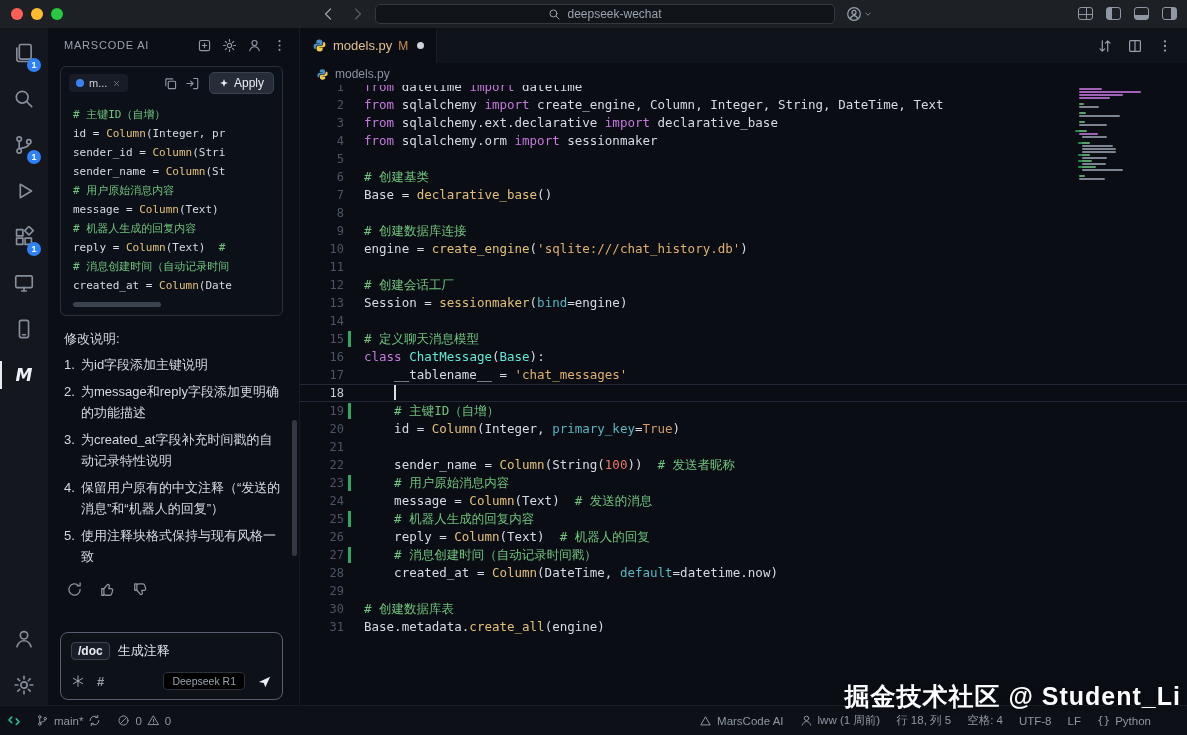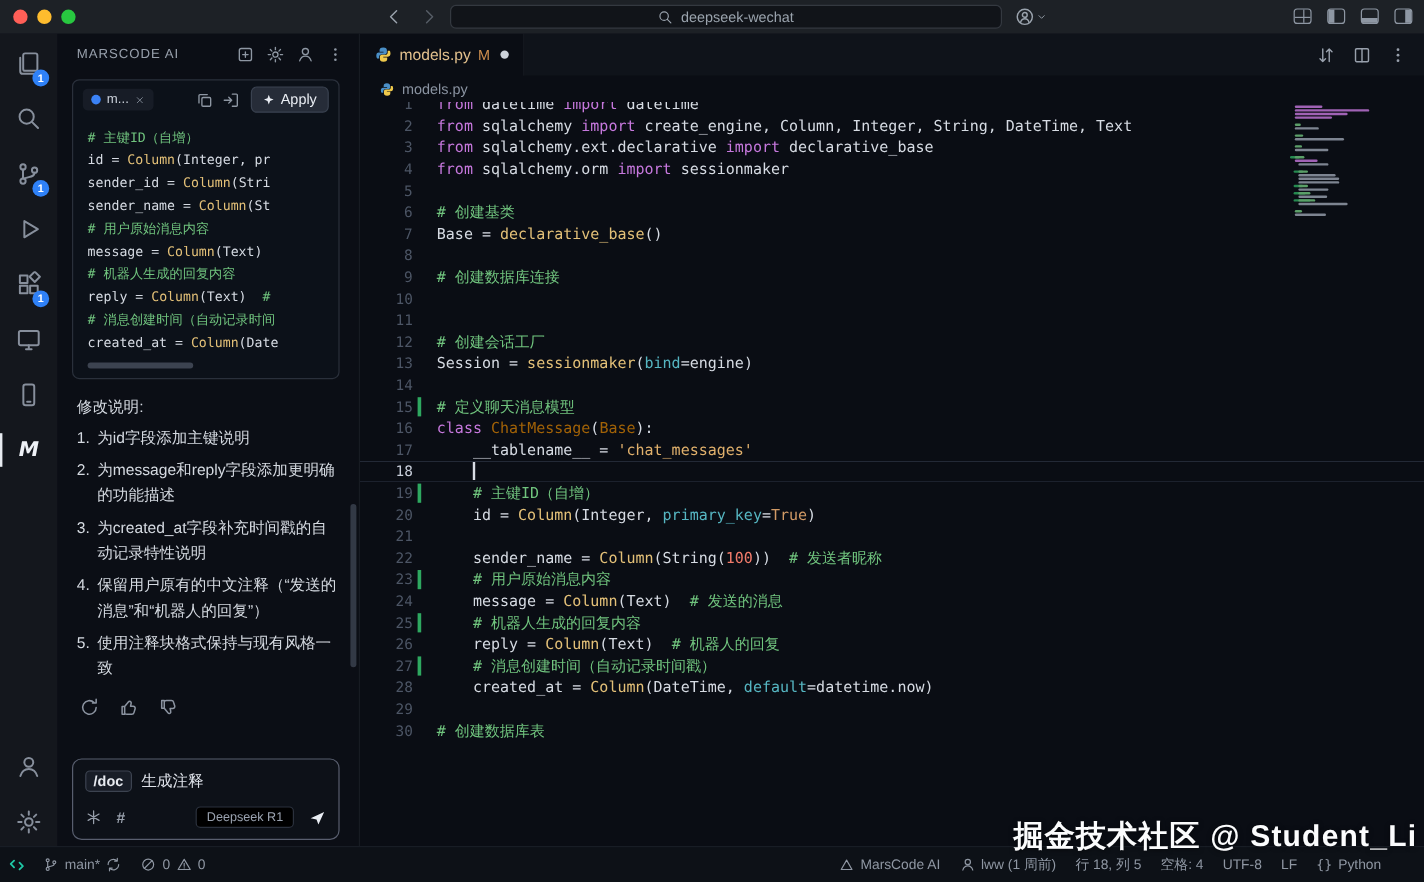--- a/index.html
+++ b/index.html
@@ -75,21 +75,21 @@
 .codearea{flex:1;position:relative;overflow:hidden;font-family:"DejaVu Sans Mono",monospace;font-size:12.5px}
 .code-scroll{margin-top:-7px}
 .code-line{display:flex;height:18px;line-height:18px}
 .code-line.current{box-shadow:inset 0 1px 0 #232936,inset 0 -1px 0 #232936}
 .ln{width:44px;flex:none;text-align:right;color:#4c5565;font-size:12px}
 .code-line.current .ln{color:#c6ccd8}
 .gut{width:12px;flex:none;position:relative}
 .gut.add::before{content:"";position:absolute;left:4px;top:1px;bottom:1px;width:3px;background:#2ea860}
 .ct{padding-left:8px;white-space:pre}
 .cursor{display:inline-block;width:1.5px;height:15px;background:#d9dde5;vertical-align:-2.5px}
-.tk-tx{color:#d6dbe3}.tk-kw{color:#c678dd}.tk-fn{color:#e3c078}.tk-st{color:#e0b06c}.tk-cm{color:#70c47e}.tk-cl{color:#a16207}.tk-pr{color:#56b6c2}.tk-nu{color:#f07a6a}.tk-bo{color:#d19a66}
+.tk-tx{color:#d6dbe3}.tk-kw{color:#c678dd}.tk-fn{color:#e3c078}.tk-st{color:#e0b06c}.tk-cm{color:#70c47e}.tk-cl{color:#5eead4}.tk-pr{color:#56b6c2}.tk-nu{color:#f07a6a}.tk-bo{color:#d19a66}
 .minimap{position:absolute;top:3px;right:16px;width:92px}
 .mm-line{height:2px;margin-bottom:1px;border-radius:1px;opacity:.8}
 
 .statusbar{position:absolute;left:0;right:0;bottom:0;height:30px;background:#0d1117;border-top:1px solid #181d25;display:flex;align-items:center;font-size:11.5px;color:#8f97a3;z-index:20}
 .sb-it{display:flex;align-items:center;gap:5px;padding:0 8px;height:100%}
 .remote{width:28px;height:100%;display:grid;place-items:center;color:#1fc9a7}
 .remote .ic svg{stroke-width:1.7}
 .sb-right{margin-left:auto;display:flex;height:100%;padding-right:28px}
 .braces{font-family:"DejaVu Sans Mono",monospace;font-size:11px}
 .watermark{position:absolute;right:6px;bottom:22px;font-size:25px;font-weight:bold;color:#fbfcfd;z-index:40;text-shadow:0 1px 4px rgba(0,0,0,.55);letter-spacing:1px}
@@ -454,20 +454,21 @@
             <span class="ct"></span>
           </div>
           <div class="code-line">
             <span class="ln">9</span>
             <span class="gut"></span>
             <span class="ct"><span class="tk-cm"># 创建数据库连接</span></span>
           </div>
           <div class="code-line">
             <span class="ln">10</span>
             <span class="gut"></span>
+            <span class="ct"><span class="tk-tx">engine = </span><span class="tk-fn">create_engine</span><span class="tk-tx">(</span><span class="tk-st">'sqlite:///chat_history.db'</span><span class="tk-tx">)</span></span>
           </div>
           <div class="code-line">
             <span class="ln">11</span>
             <span class="gut"></span>
             <span class="ct"></span>
           </div>
           <div class="code-line">
             <span class="ln">12</span>
             <span class="gut"></span>
             <span class="ct"><span class="tk-cm"># 创建会话工厂</span></span>
@@ -553,20 +554,25 @@
           </div>
           <div class="code-line">
             <span class="ln">29</span>
             <span class="gut"></span>
             <span class="ct"></span>
           </div>
           <div class="code-line">
             <span class="ln">30</span>
             <span class="gut"></span>
             <span class="ct"><span class="tk-cm"># 创建数据库表</span></span>
+          </div>
+          <div class="code-line">
+            <span class="ln">31</span>
+            <span class="gut"></span>
+            <span class="ct"><span class="tk-tx">Base.metadata.</span><span class="tk-fn">create_all</span><span class="tk-tx">(engine)</span></span>
           </div>
         </div>
       <div class="minimap">
           <div class="mm-line" style="margin-left: 0px; width: 23.2px; background: rgb(198, 120, 221);"></div>
           <div class="mm-line" style="margin-left: 0px; width: 61.6px; background: rgb(198, 120, 221);"></div>
           <div class="mm-line" style="margin-left: 0px; width: 44px; background: rgb(198, 120, 221);"></div>
           <div class="mm-line" style="margin-left: 0px; width: 31.2px; background: rgb(198, 120, 221);"></div>
           <div class="mm-line" style="width: 0px;"></div>
           <div class="mm-line" style="margin-left: 0px; width: 4.8px; background: rgb(112, 196, 126);"></div>
           <div class="mm-line" style="margin-left: 0px; width: 20px; background: rgb(154, 163, 176);"></div>

